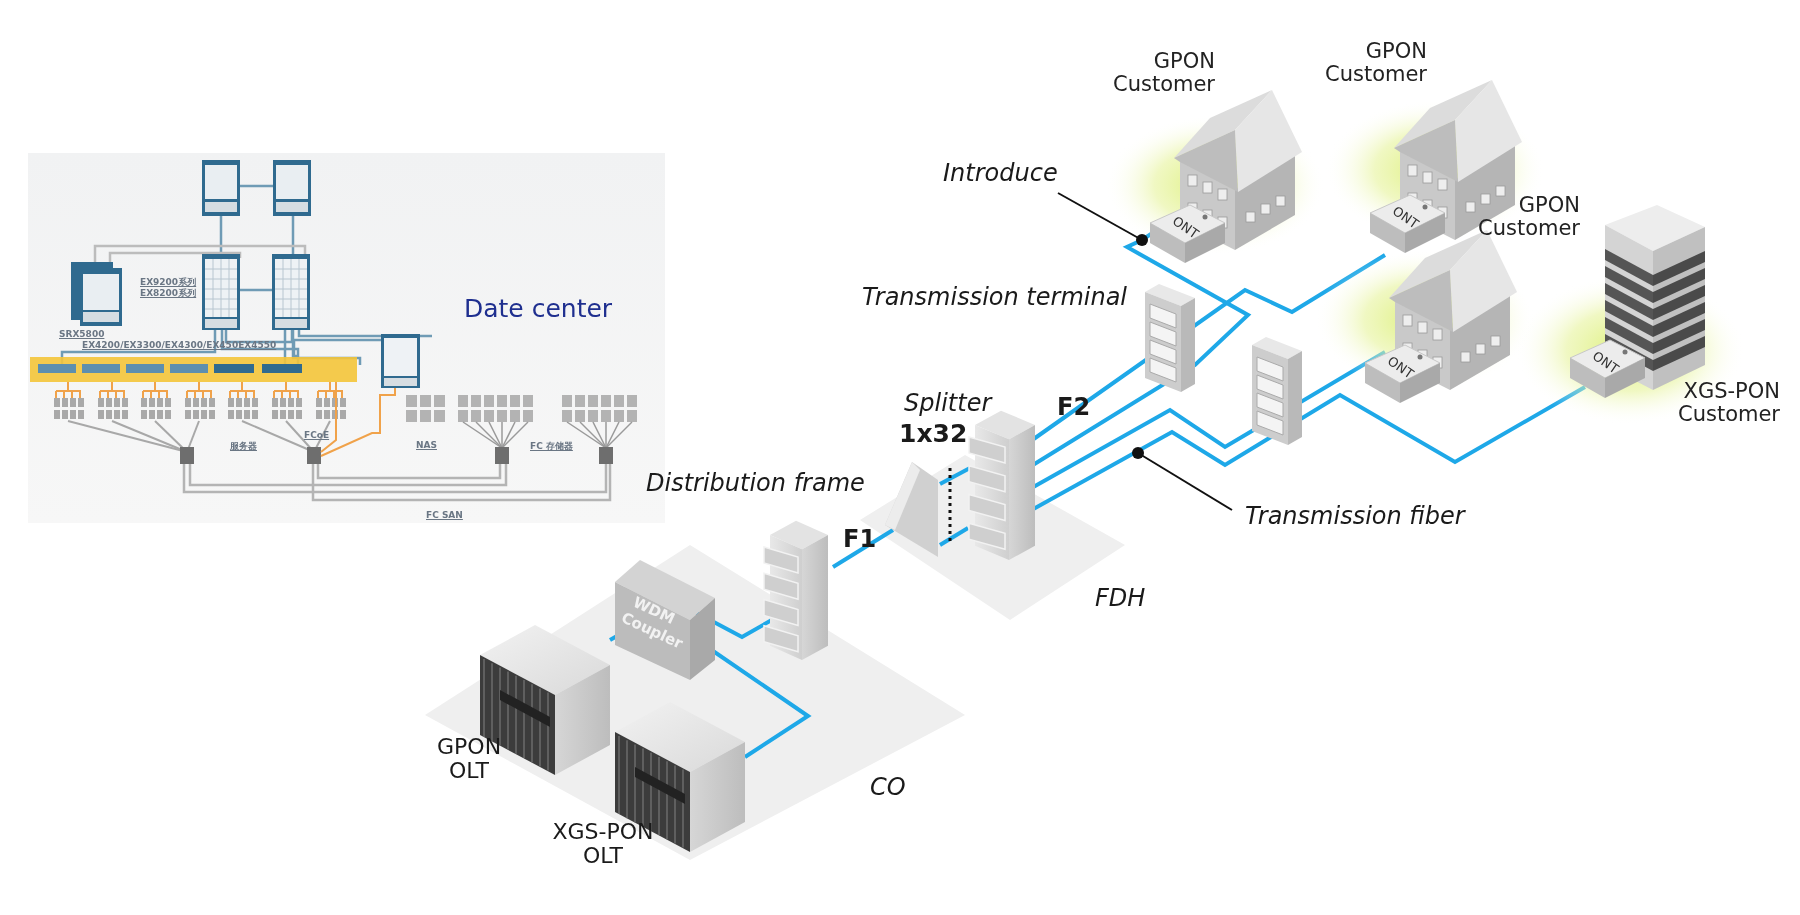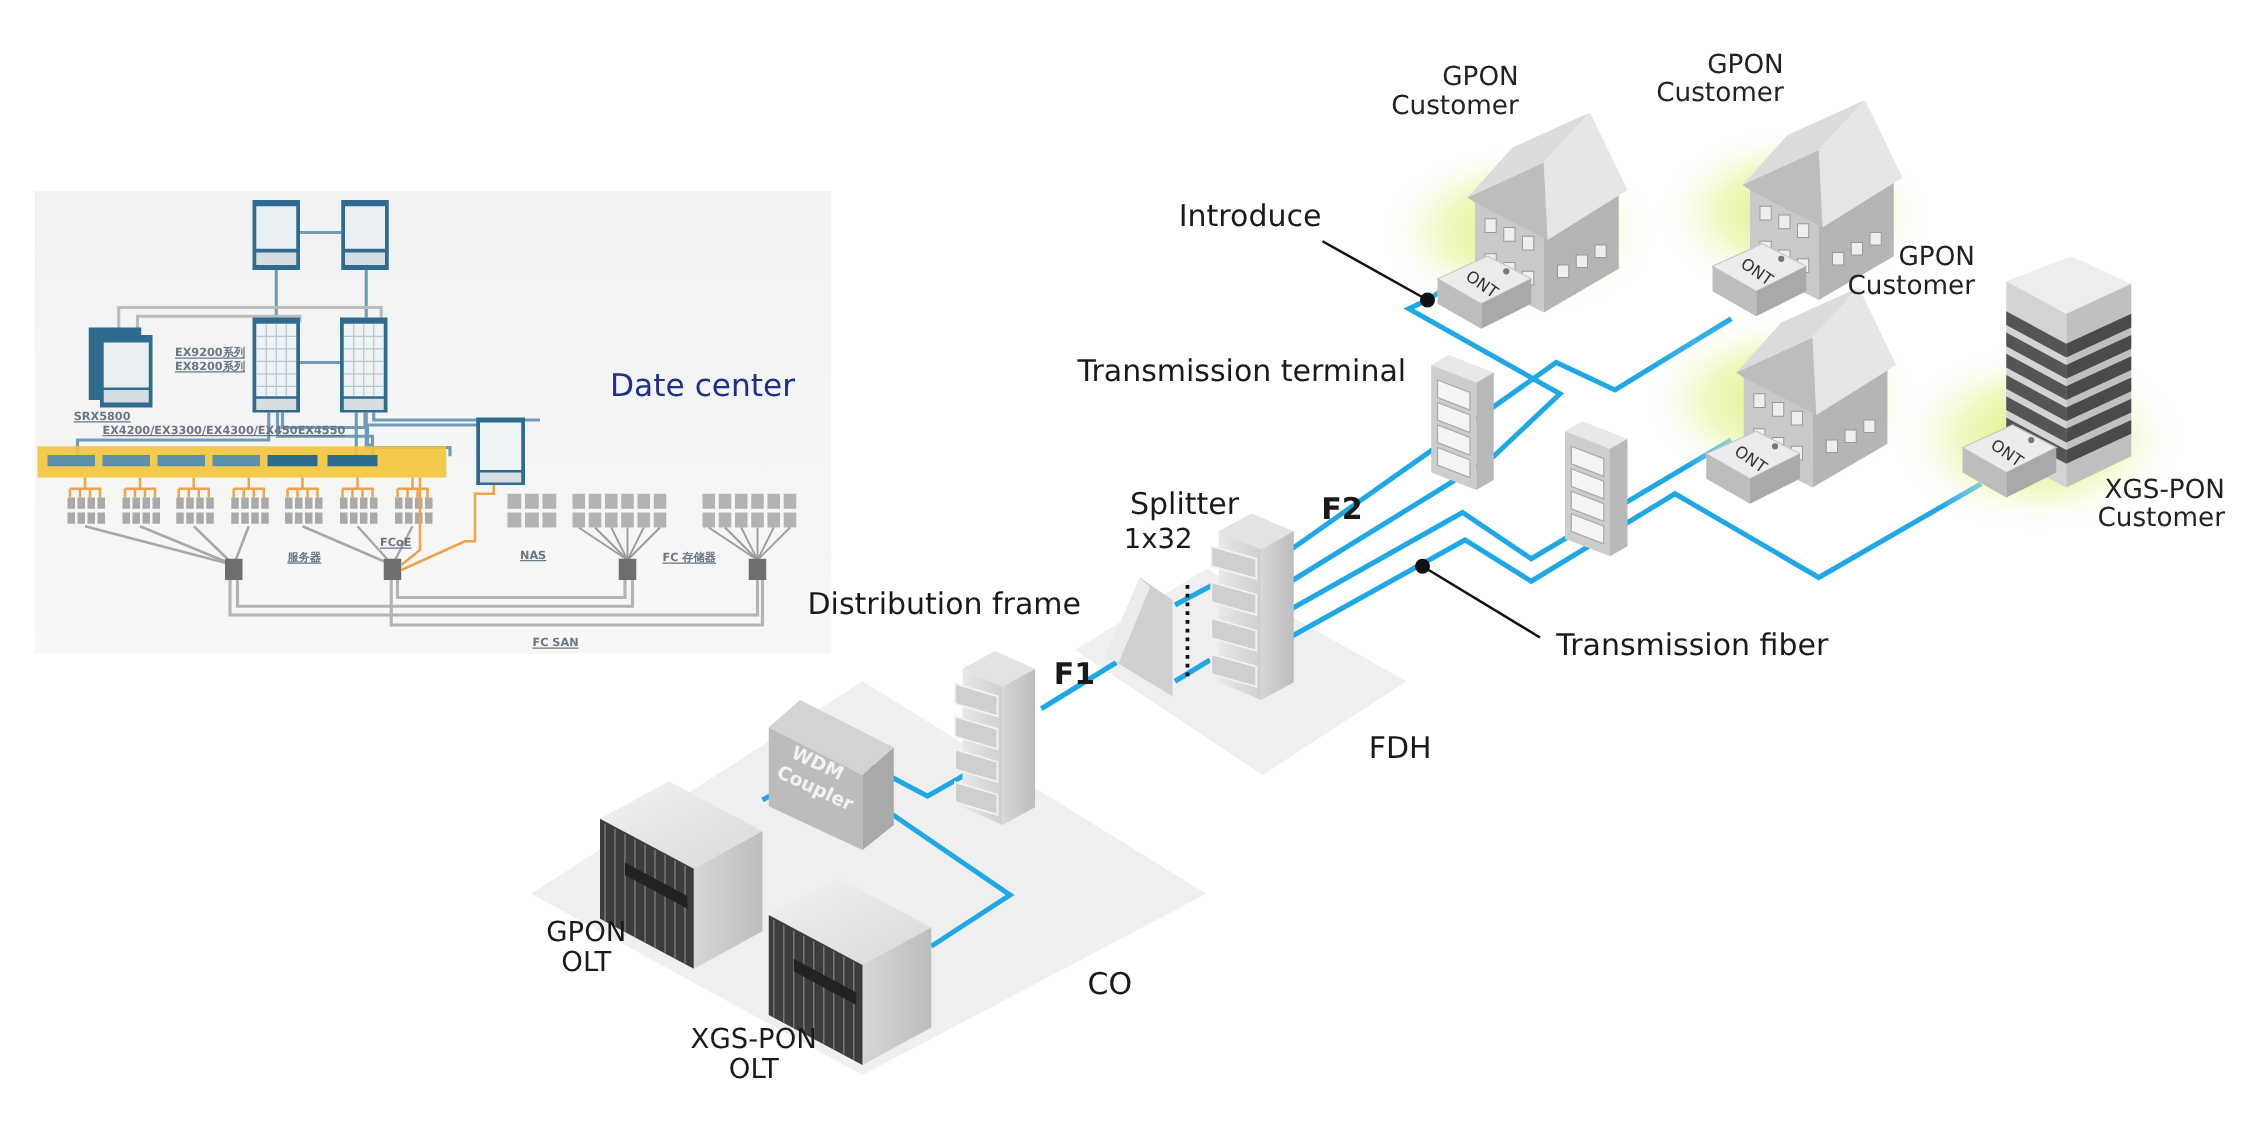--- a/index.html
+++ b/index.html
@@ -1,21 +1,21 @@
 <!DOCTYPE html>
 <html><head>
 <meta charset="utf-8">
 <style>
   html, body { margin: 0; padding: 0; background: #ffffff; }
   body { width: 1800px; height: 915px; overflow: hidden; position: relative; font-family: "DejaVu Sans", "Liberation Sans", sans-serif; }
   #stage { position: absolute; left: 0; top: 0; width: 1800px; height: 915px; }
   .lbl { position: absolute; color: #1a1a1a; white-space: nowrap; line-height: 1.1; font-family: "DejaVu Sans", sans-serif; }
-  .lbl-lg { font-size: 24px; }
+  .lbl-lg { font-size: 24px; font-style: italic; }
   .lbl-md { font-size: 22px; }
-  .lbl-sm { font-size: 22px; }
+  .lbl-sm { font-size: 25px; font-weight: bold; }
   .lbl-cust { font-size: 21px; color: #222; text-align: right; }
   .lbl-bold { font-weight: bold; font-size: 24px; margin-top: 18px; }
   .dc-title { font-size: 25px; color: #1f2f8f; }
   .dc-txt { position: absolute; font-size: 9px; color: #6a7684; font-weight: bold; white-space: nowrap; font-family: "DejaVu Sans", sans-serif; text-decoration: underline; }
 </style>
 </head>
 <body>
 
 <svg id="stage" viewBox="0 0 1800 915" xmlns="http://www.w3.org/2000/svg">
   <defs>
@@ -487,21 +487,21 @@
     </g>
 
   <g>
     <line x1="1058" y1="193" x2="1142" y2="240" stroke="#111" stroke-width="2"></line>
     <circle cx="1142" cy="240" r="6" fill="#111"></circle>
     <line x1="1138" y1="453" x2="1232" y2="510" stroke="#111" stroke-width="2"></line>
     <circle cx="1138" cy="453" r="6" fill="#111"></circle>
   </g>
 </svg>
 
-<div class="lbl dc-title" style="left:488px;top:295px">Date center</div>
+<div class="lbl dc-title" style="left:464px;top:295px">Date center</div>
 <div class="dc-txt" style="left:59px;top:329px">SRX5800</div>
 <div class="dc-txt" style="left:140px;top:276px">EX9200系列</div>
 <div class="dc-txt" style="left:140px;top:287px">EX8200系列</div>
 <div class="dc-txt" style="left:82px;top:340px">EX4200/EX3300/EX4300/EX450EX4550</div>
 <div class="dc-txt" style="left:230px;top:440px">服务器</div>
 <div class="dc-txt" style="left:304px;top:430px">FCoE</div>
 <div class="dc-txt" style="left:416px;top:440px">NAS</div>
 <div class="dc-txt" style="left:530px;top:440px">FC 存储器</div>
 <div class="dc-txt" style="left:426px;top:510px">FC SAN</div>
 

